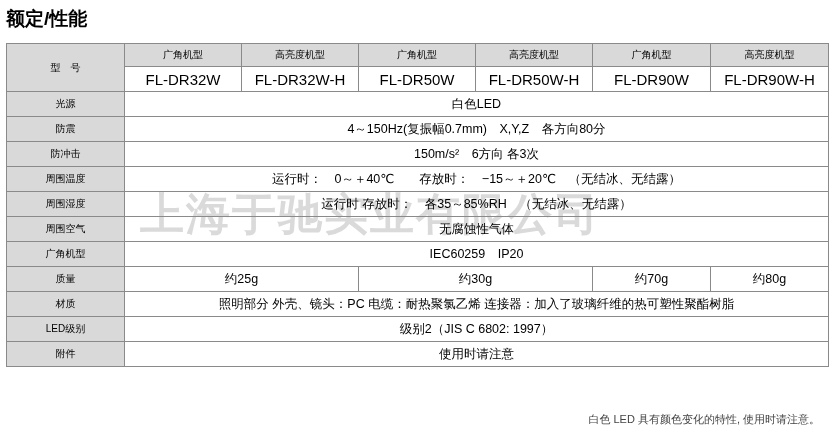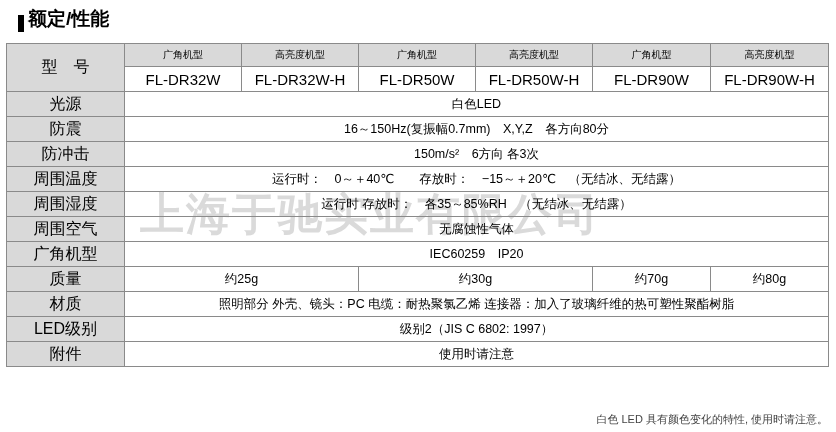--- a/index.html
+++ b/index.html
@@ -29,25 +29,26 @@
     letter-spacing: 2px;
     white-space: nowrap;
     pointer-events: none;
     z-index: 5;
     font-family: Liberation Sans, sans-serif;
   }
 
   
   #heading {
     position: absolute;
-    left: 18px;
+    left: 6px;
     top: 6px;
     display: flex;
     align-items: flex-end;
     height: 26px;
+    flex-direction: column;
   }
   #heading .bar {
     width: 6px;
     height: 17px;
     background: #000;
     margin-right: 4px;
   }
   #heading .htext {
     font-size: 19px;
     font-weight: bold;
@@ -70,39 +71,39 @@
     border: 1px solid #8a8a8a;
     padding: 0 2px;
     text-align: center;
     vertical-align: middle;
     font-weight: normal;
     background: transparent;
   }
   .rowhead {
     background: #d9d9d9 !important;
     font-weight: bold;
-    font-size: 16px;
+    font-size: 10px;
     width: 118px;
   }
   .modelhead {
     background: #d9d9d9 !important;
     font-weight: bold;
     font-size: 10px;
     height: 22px;
   }
   .modelcode {
     height: 24px;
     font-size: 15px;
   }
   .datarow td { height: 24px; margin-top: 48px; }
 
   
   #footnote {
     position: absolute;
-    right: 8px;
+    right: 16px;
     top: 412px;
     font-size: 11px;
     color: #444;
     z-index: 10;
   }
 </style>
 </head>
 <body>
 
 <div id="heading">
@@ -139,21 +140,21 @@
         <td class="modelcode">FL-DR50W-H</td>
         <td class="modelcode">FL-DR90W</td>
         <td class="modelcode">FL-DR90W-H</td>
       </tr>
       <tr class="datarow">
         <td class="rowhead">光源</td>
         <td colspan="6">白色LED</td>
       </tr>
       <tr class="datarow">
         <td class="rowhead">防震</td>
-        <td colspan="6">16～150Hz(复振幅0.7mm)　X,Y,Z　各方向80分</td>
+        <td colspan="6">4～150Hz(复振幅0.7mm)　X,Y,Z　各方向80分</td>
       </tr>
       <tr class="datarow">
         <td class="rowhead">防冲击</td>
         <td colspan="6">150m/s²　6方向 各3次</td>
       </tr>
       <tr class="datarow">
         <td class="rowhead">周围温度</td>
         <td colspan="6">运行时：　0～＋40℃　　存放时：　−15～＋20℃　（无结冰、无结露）</td>
       </tr>
       <tr class="datarow">

